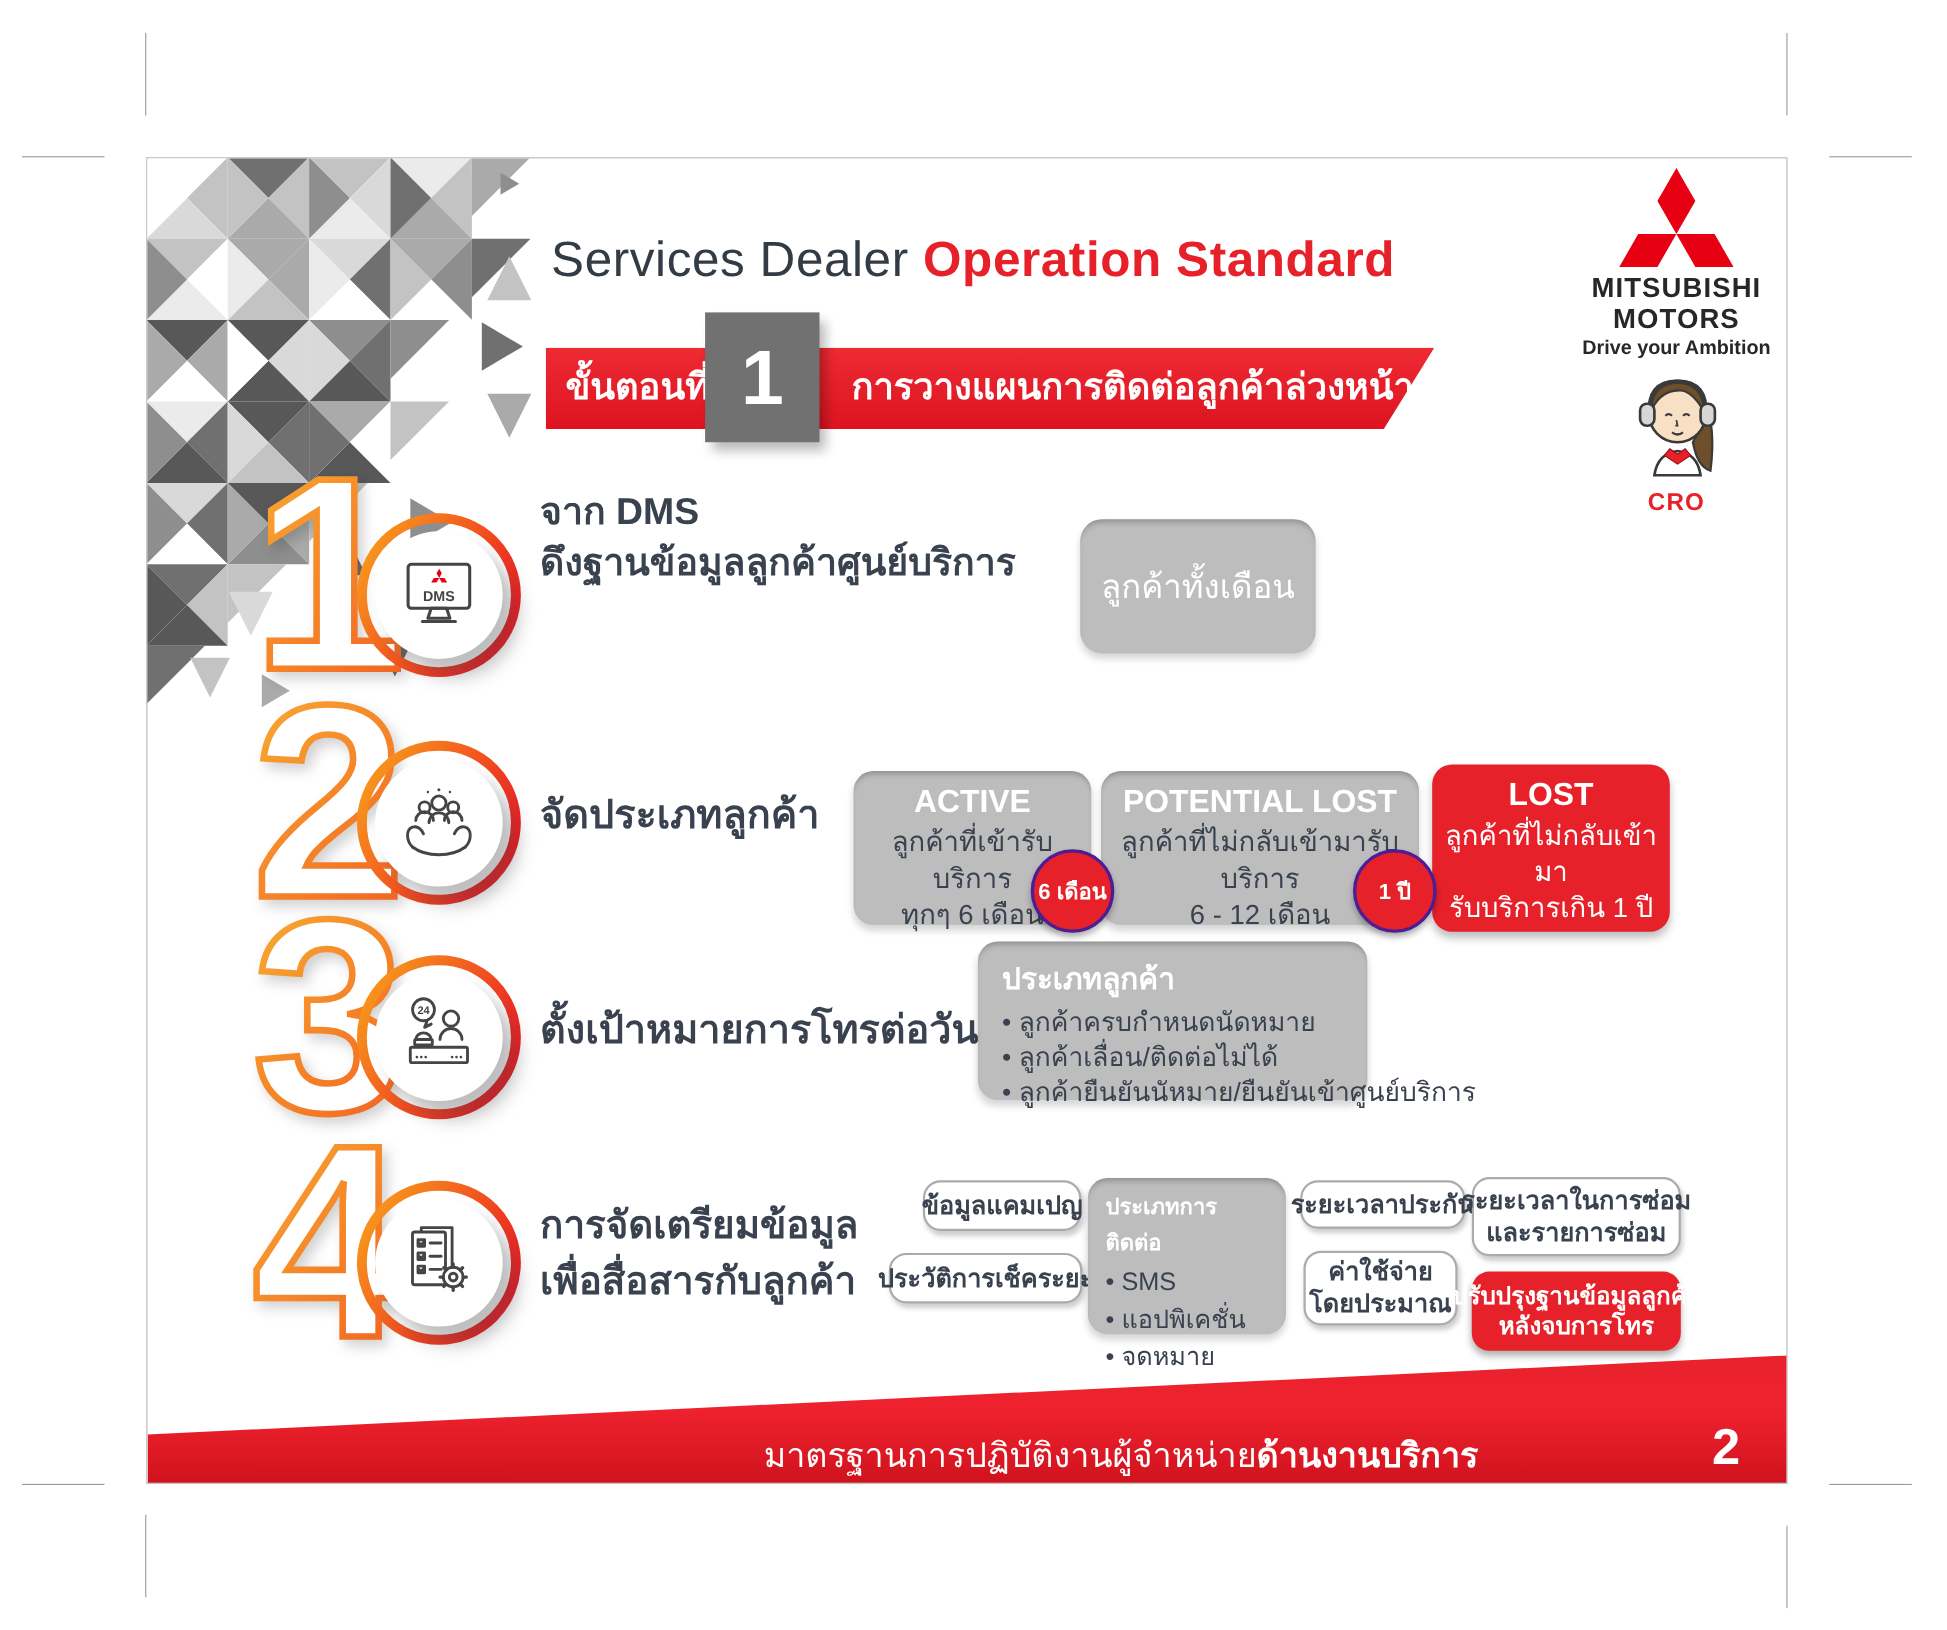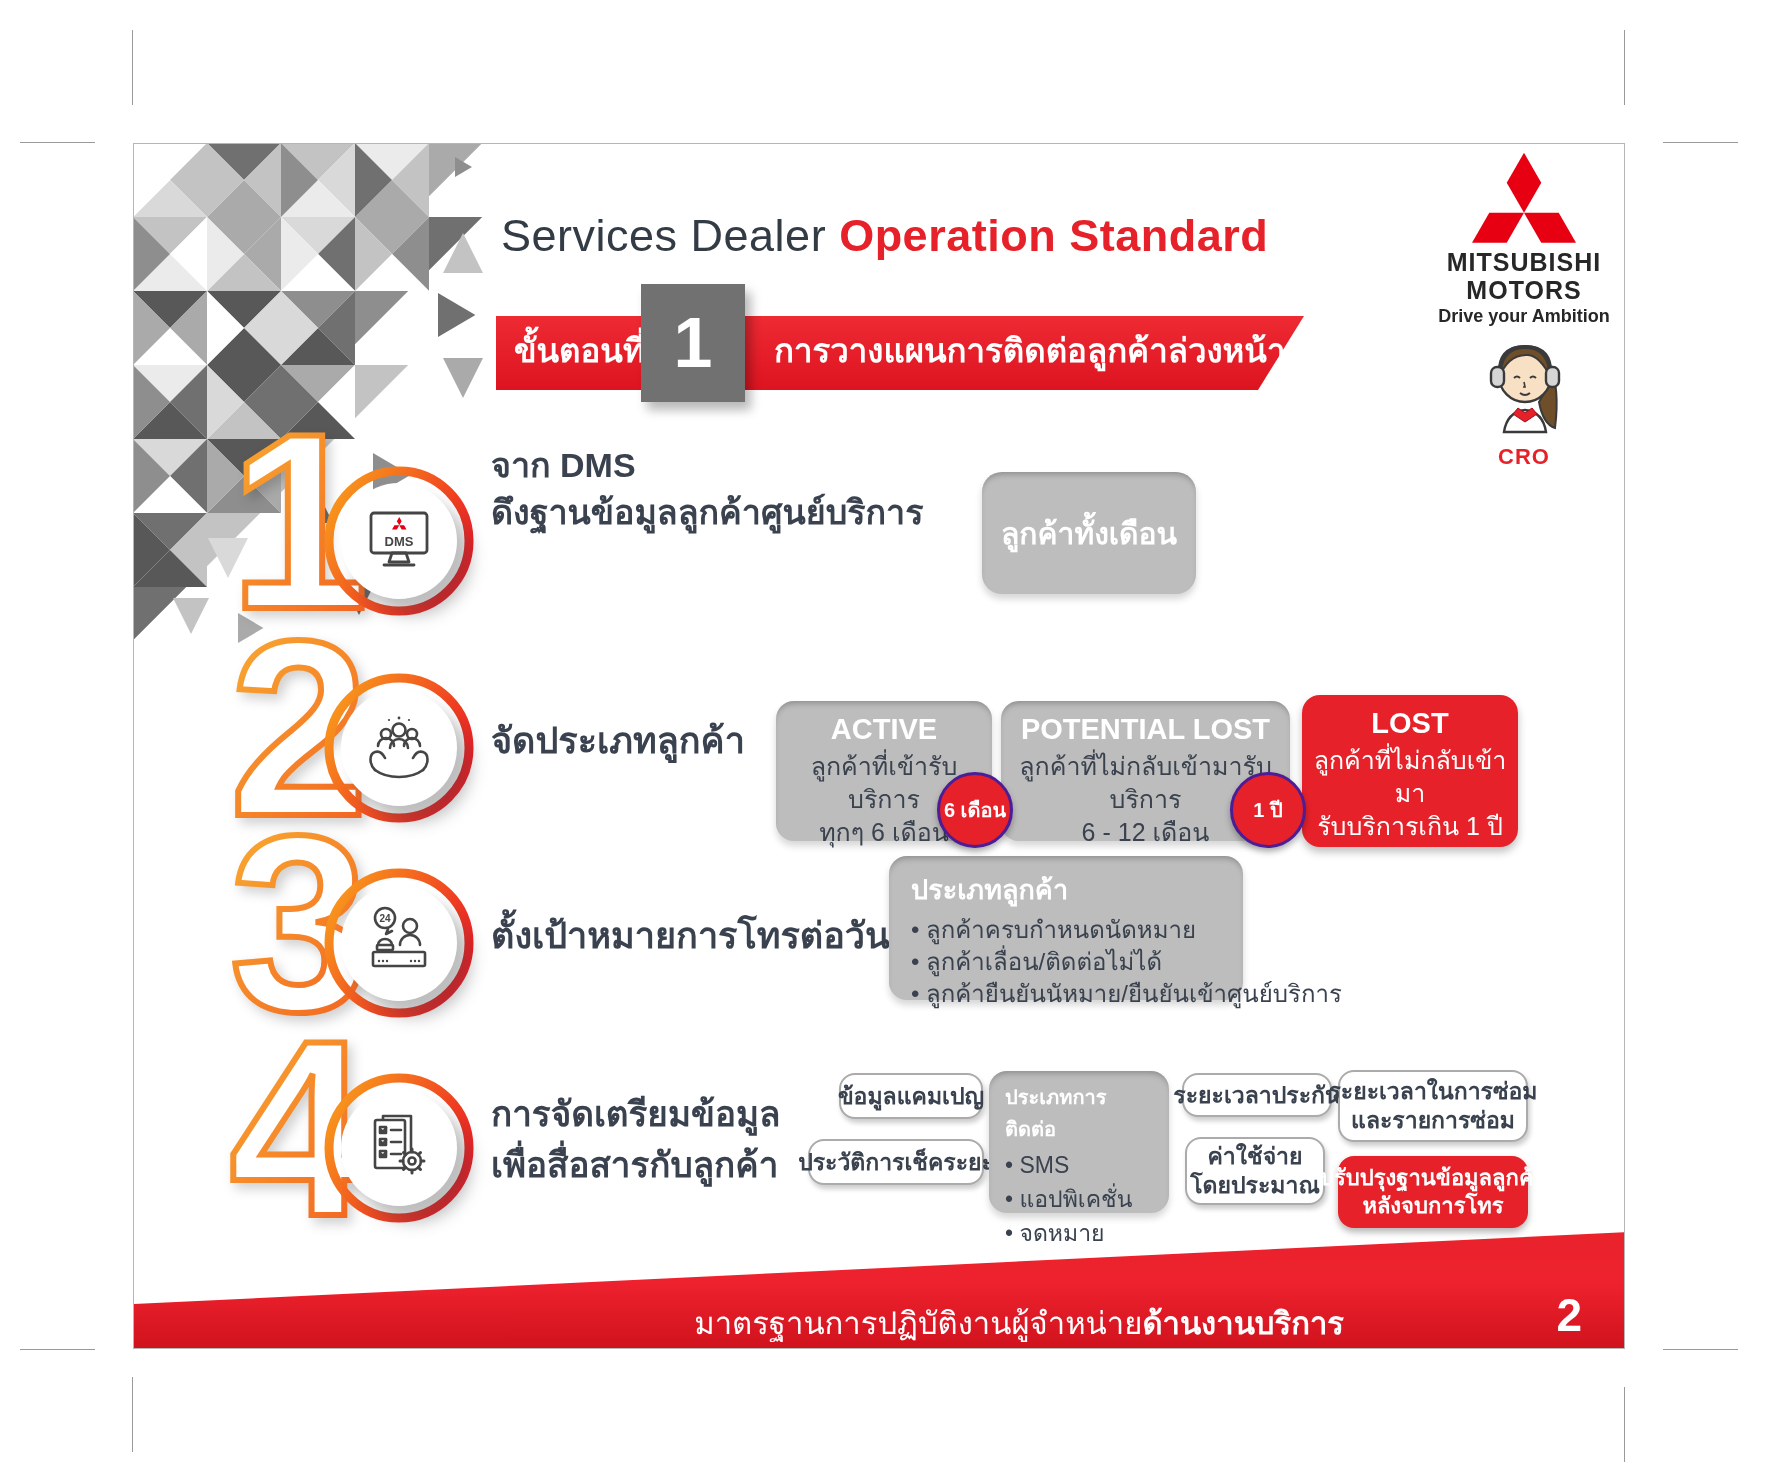--- a/index.html
+++ b/index.html
@@ -53,21 +53,21 @@
 
   .step-title{position:absolute;left:357px;font-weight:bold;color:#39424e;white-space:nowrap;}
   .t1{top:298px;font-size:34px;line-height:47px;}
   .t2{top:573px;font-size:36px;line-height:48px;}
   .t3{top:768px;font-size:36px;line-height:48px;}
   .t4{top:944px;font-size:35px;line-height:51px;}
 
   .gray-box{background:#bdbdbd;border-radius:18px;
       box-shadow:inset 0 5px 6px -3px rgba(0,0,0,.28), 0 5px 7px rgba(0,0,0,.16);}
   .tag-box{position:absolute;left:848px;top:328px;width:214px;height:122px;border-radius:20px;
-      display:flex;align-items:center;justify-content:center;color:#fff;font-size:30px;font-weight:700;}
+      display:flex;align-items:center;justify-content:center;color:#fff;font-size:30px;font-weight:400;}
 
   .cat{position:absolute;top:529px;height:140px;text-align:center;color:#39424e;box-sizing:border-box;margin-top:28px;}
   .cat .cat-name{margin-top:12px;font-size:29px;font-weight:bold;color:#fff;}
   .cat .cat-desc{margin-top:4px;font-size:25px;line-height:33px;}
   .cat-active{left:642px;width:216px;}
   .cat-potential{left:867px;width:289px;}
   .cat-lost{left:1168px;top:523px;width:216px;height:152px;background:#e62129;border-radius:18px;
       color:#fff;box-shadow:0 5px 8px rgba(0,0,0,.25);}
   .cat-lost .cat-desc{color:#fff;}
   .badge{position:absolute;width:76px;height:76px;border-radius:50%;background:#e62129;

